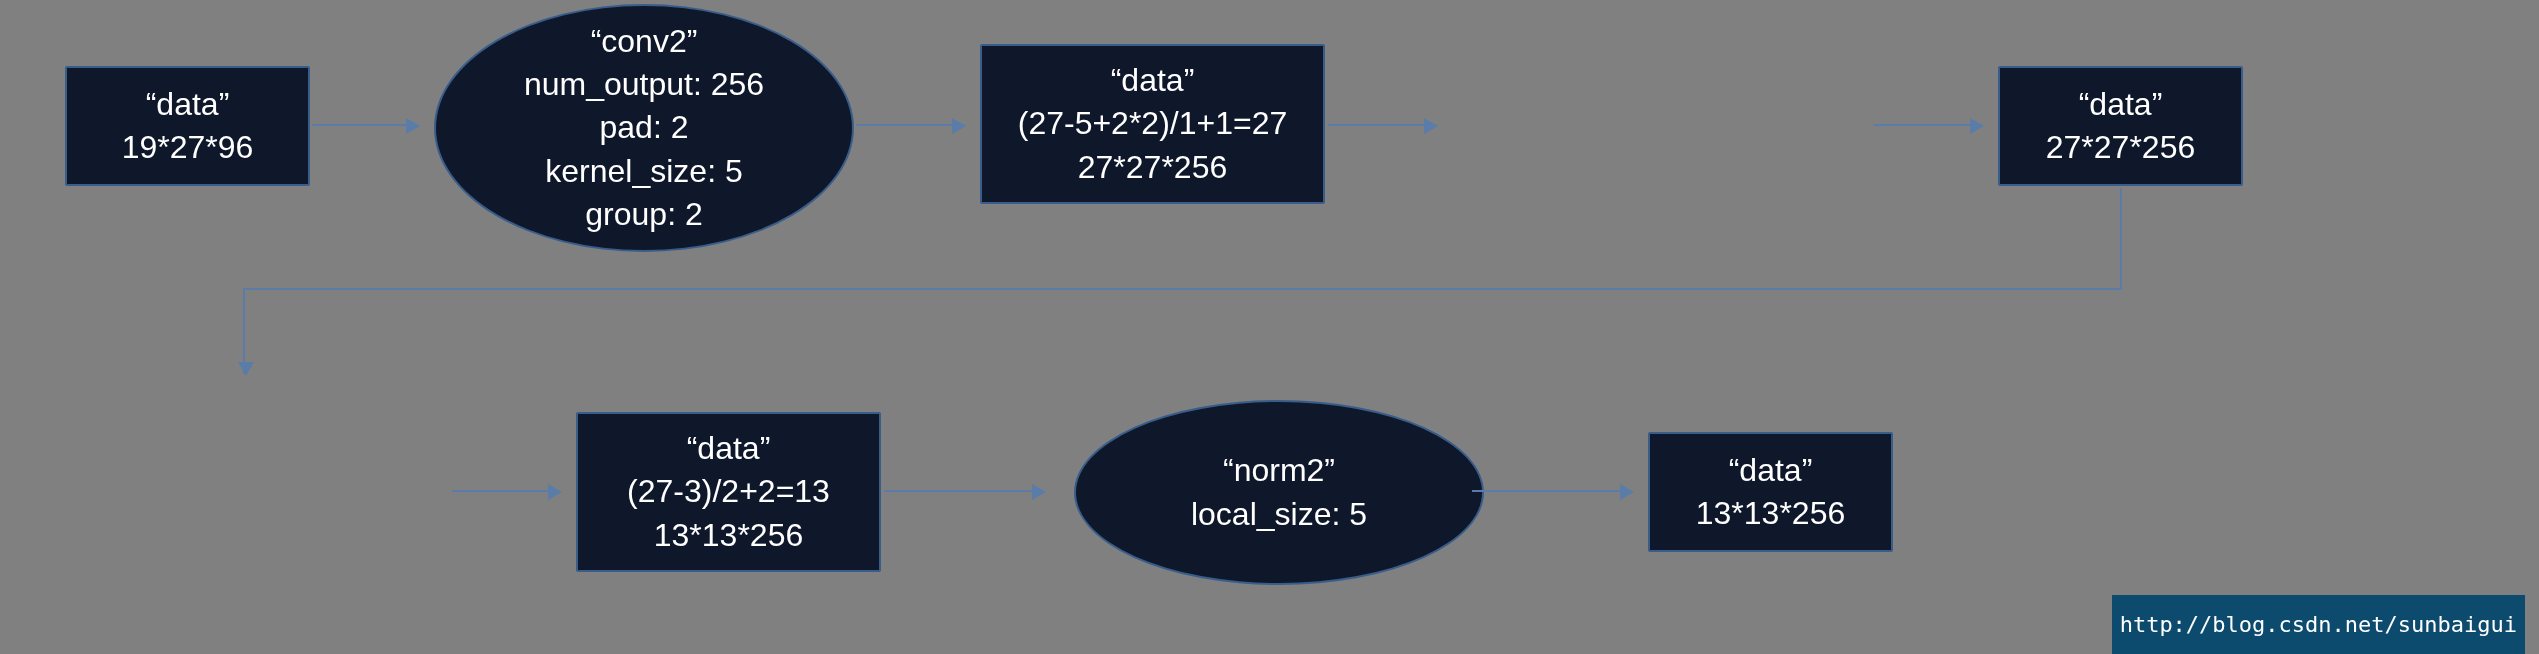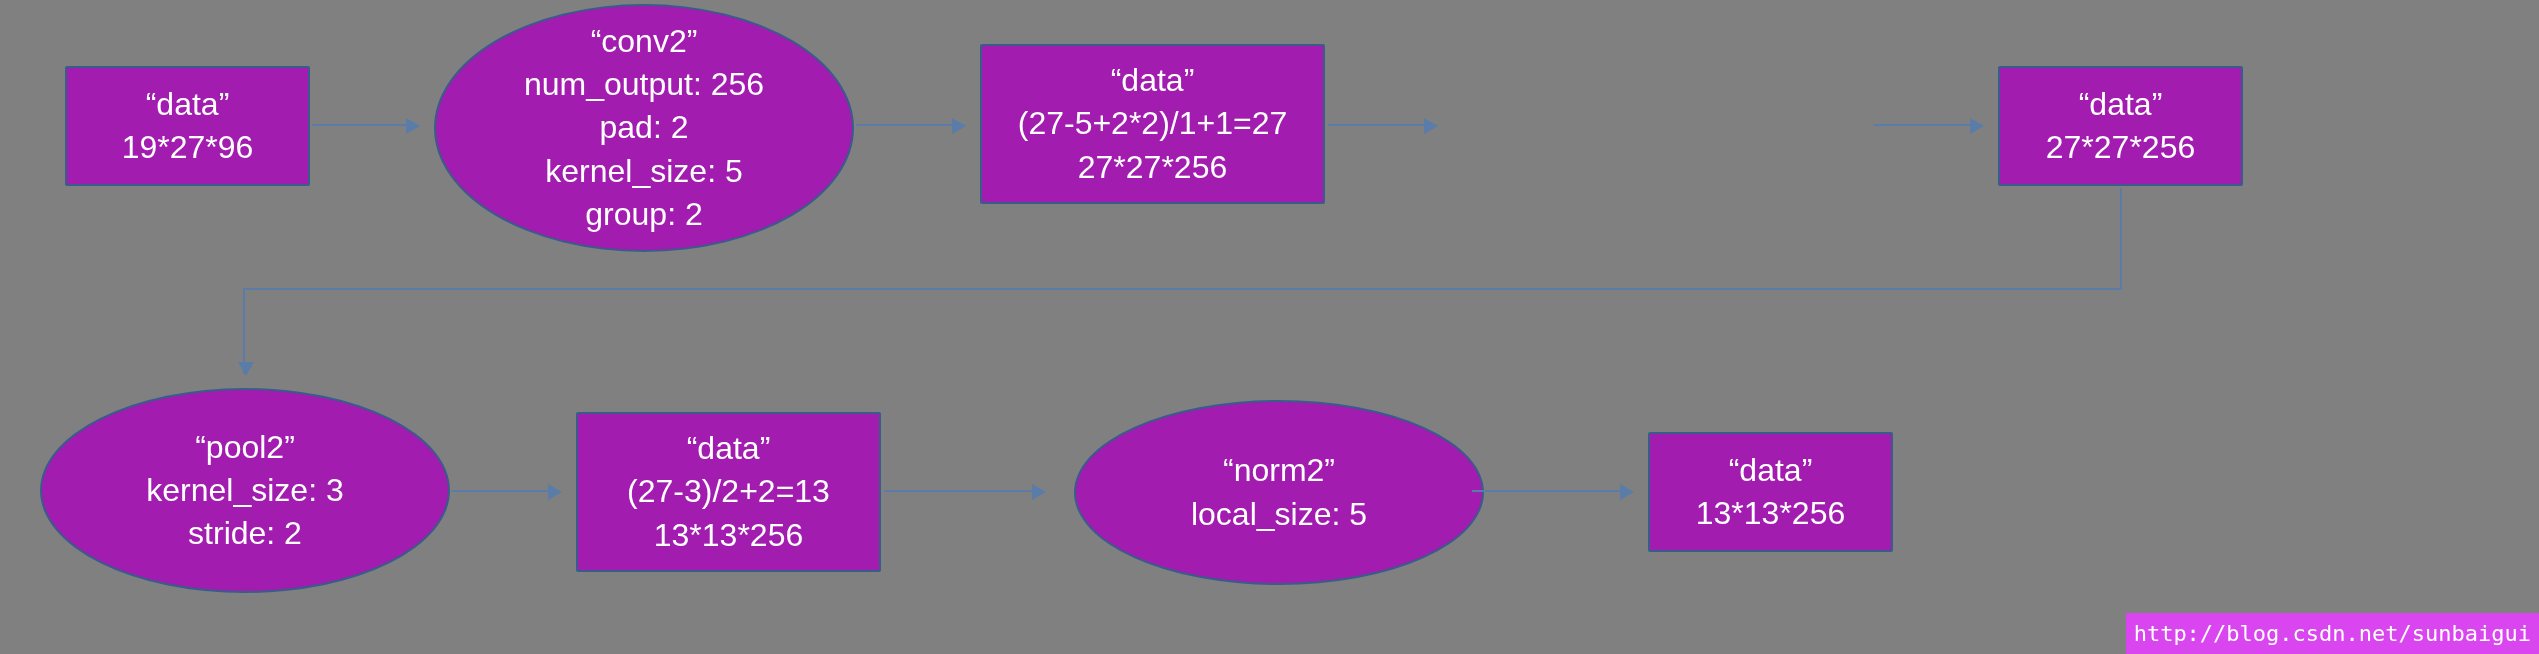--- a/index.html
+++ b/index.html
@@ -1,26 +1,26 @@
 <!DOCTYPE html>
 <html><head>
 <meta charset="utf-8">
 <style>
   html,body{margin:0;padding:0;width:2539px;height:654px;background:#808080;font-family:"Segoe UI",Arial,sans-serif}
   .stage{position:relative;width:2539px;height:654px}
-  .node{position:absolute;display:flex;flex-direction:column;align-items:center;justify-content:center;background:#a21caf;border:2px solid #385D8A;color:#fff;font-size:32px;line-height:1.35;text-align:center;box-sizing:border-box}
+  .node{position:absolute;display:flex;flex-direction:column;align-items:center;justify-content:center;background:#0f172a;border:2px solid #385D8A;color:#fff;font-size:32px;line-height:1.35;text-align:center;box-sizing:border-box}
   .rect{border-radius:2px}
   .ellipse{border-radius:50%}
   .arrow-h{position:absolute;height:0;border-top:2px solid #5A7CA8}
   .arrow-h:after{content:"";position:absolute;right:-2px;top:-8px;border-left:14px solid #5A7CA8;border-top:8px solid transparent;border-bottom:8px solid transparent}
   .arrow-v{position:absolute;width:0;border-left:2px solid #5A7CA8}
   .elbow-h{position:absolute;height:0;border-top:2px solid #5A7CA8}
   .elbow-v{position:absolute;width:0;border-left:2px solid #5A7CA8}
   .elbow-v:after{content:"";position:absolute;left:-7px;bottom:-2px;border-top:14px solid #5A7CA8;border-left:8px solid transparent;border-right:8px solid transparent}
-  .watermark{position:absolute;right:0;bottom:0;background:#d946ef;color:#fff;font-family:monospace;font-size:22px;padding:8px 8px}
+  .watermark{position:absolute;right:14px;bottom:0;background:#0c4a6e;color:#fff;font-family:monospace;font-size:22px;padding:17px 8px}
 </style>
 </head>
 <body>
 
 <div class="stage">
 
   <div class="node rect" style="left:65px;top:66px;width:245px;height:120px">
     <div>“data”</div>
     <div>19*27*96</div>
   </div>
@@ -50,25 +50,20 @@
 
   <div class="node rect" style="left:1998px;top:66px;width:245px;height:120px">
     <div>“data”</div>
     <div>27*27*256</div>
   </div>
 
   <div class="arrow-v" style="left:2120px;top:188px;height:100px;border-left-width:2px"></div>
   <div class="elbow-h" style="left:243px;top:288px;width:1879px"></div>
   <div class="elbow-v" style="left:243px;top:288px;height:86px"></div>
 
-  <div class="node ellipse" style="left:40px;top:388px;width:410px;height:205px">
-    <div>“pool2”</div>
-    <div>kernel_size: 3</div>
-    <div>stride: 2</div>
-  </div>
 
   <div class="arrow-h" style="left:452px;top:490px;width:108px"></div>
 
   <div class="node rect" style="left:576px;top:412px;width:305px;height:160px">
     <div>“data”</div>
     <div>(27-3)/2+2=13</div>
     <div>13*13*256</div>
   </div>
 
   <div class="arrow-h" style="left:884px;top:490px;width:160px"></div>

